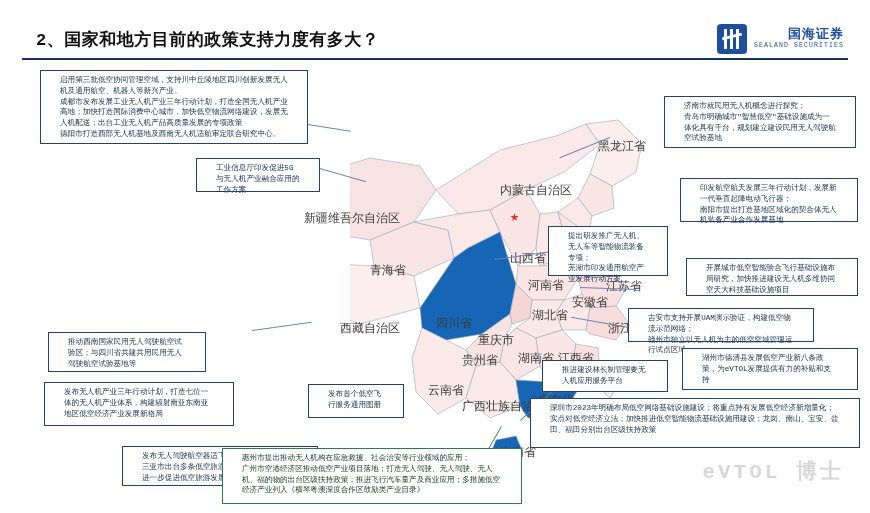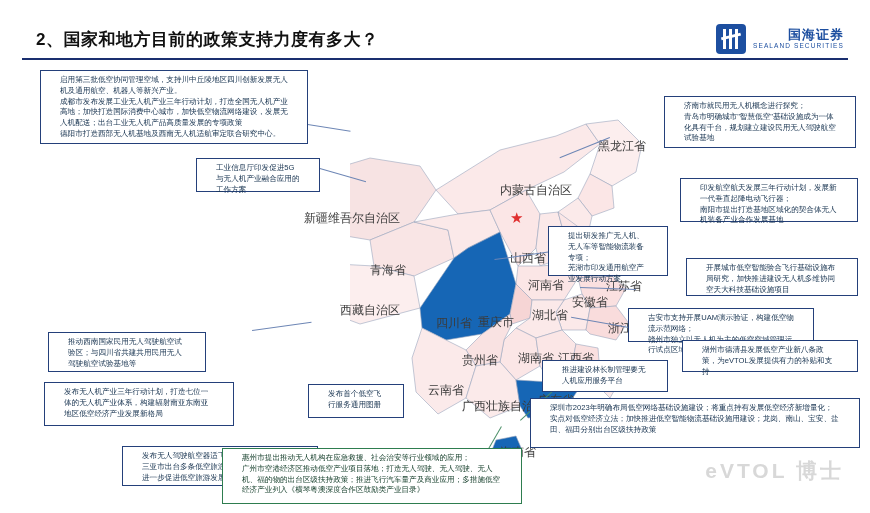--- a/index.html
+++ b/index.html
@@ -4,21 +4,21 @@
 <style>
   html,body{margin:0;padding:0;}
   body{
     width:870px;height:513px;
     background:#ffffff;
     font-family:"Liberation Sans","DejaVu Sans",sans-serif;
     color:#1b1b1b;
     position:relative;
     overflow:hidden;
   }
-  .slide{position:absolute;inset:0;}
+  .slide{position:absolute;inset:0;font-family:Liberation Mono, monospace;}
 
   
   .title{
     position:absolute;left:36px;top:28px;
     font-size:17px;font-weight:bold;letter-spacing:.5px;color:#111;
     white-space:nowrap;
   }
   .title-rule{
     position:absolute;left:22px;top:58px;width:826px;height:2px;background:#1a2f6f;
   }
@@ -157,28 +157,28 @@
 
     <div class="star" style="left:160px;top:148px">★</div>
   </div>
 
   <div id="prov-labels">
       <div class="prov-label" style="left: 598px; top: 138px;">黑龙江省</div>
       <div class="prov-label" style="left: 500px; top: 174px; margin-top: 8px;">内蒙古自治区</div>
       <div class="prov-label" style="left: 304px; top: 210px;">新疆维吾尔自治区</div>
       <div class="prov-label" style="left: 436px; top: 315px;">四川省</div>
       <div class="prov-label" style="left: 370px; top: 262px;">青海省</div>
-      <div class="prov-label" style="left: 320px; top: 302px; padding-left: 20px;">西藏自治区</div>
+      <div class="prov-label" style="left: 320px; top: 320px; padding-left: 20px;">西藏自治区</div>
       <div class="prov-label" style="left: 510px; top: 250px;">山西省</div>
       <div class="prov-label" style="left: 528px; top: 277px;">河南省</div>
       <div class="prov-label" style="left: 580px; top: 258px;">山东省</div>
       <div class="prov-label" style="left: 572px; top: 294px;">安徽省</div>
       <div class="prov-label" style="left: 606px; top: 278px;">江苏省</div>
       <div class="prov-label" style="left: 532px; top: 307px;">湖北省</div>
-      <div class="prov-label" style="left: 478px; top: 314px;">重庆市</div>
+      <div class="prov-label" style="left: 478px; top: 332px;">重庆市</div>
       <div class="prov-label" style="left: 462px; top: 352px;">贵州省</div>
       <div class="prov-label" style="left: 518px; top: 350px;">湖南省</div>
       <div class="prov-label" style="left: 558px; top: 350px;">江西省</div>
       <div class="prov-label" style="left: 608px; top: 320px;">浙江省</div>
       <div class="prov-label" style="left: 586px; top: 372px;">福建省</div>
       <div class="prov-label" style="left: 428px; top: 382px;">云南省</div>
       <div class="prov-label" style="left: 462px; top: 398px;">广西壮族自治区</div>
       <div class="prov-label" style="left: 538px; top: 392px;">广东省</div>
       <div class="prov-label" style="left: 500px; top: 444px;">海南省</div>
     </div>
@@ -215,21 +215,21 @@
   </div>
 
   <div class="box navy" style="left:686px;top:258px;width:172px;height:38px">
     <div>开展城市低空智能验合飞行基础设施布局研究，加快推进建设无人机多维协同空天大科技基础设施项目</div>
   </div>
 
   <div class="box navy" style="left:628px;top:308px;width:186px;height:34px">
     <div>吉安市支持开展UAM演示验证，构建低空物流示范网络；<br>赣州市独立以无人机为主的低空空域管理运行试点区域</div>
   </div>
 
-  <div class="box navy" style="left:682px;top:340px;width:176px;height:32px">
+  <div class="box navy" style="left:682px;top:348px;width:176px;height:42px">
     <div>湖州市德清县发展低空产业新八条政策，为eVTOL发展提供有力的补贴和支持</div>
   </div>
 
   <div class="box navy" style="left:542px;top:360px;width:126px;height:32px">
     <div>推进建设林长制管理要无人机应用服务平台</div>
   </div>
 
   <div class="box navy" style="left:530px;top:398px;width:330px;height:50px">
     <div>深圳市2023年明确布局低空网络基础设施建设；将重点持有发展低空经济新增量化；实点对低空经济立法；加快推进低空智能物流基础设施用建设；龙岗、南山、宝安、盐田、福田分别出台区级扶持政策</div>
   </div>

